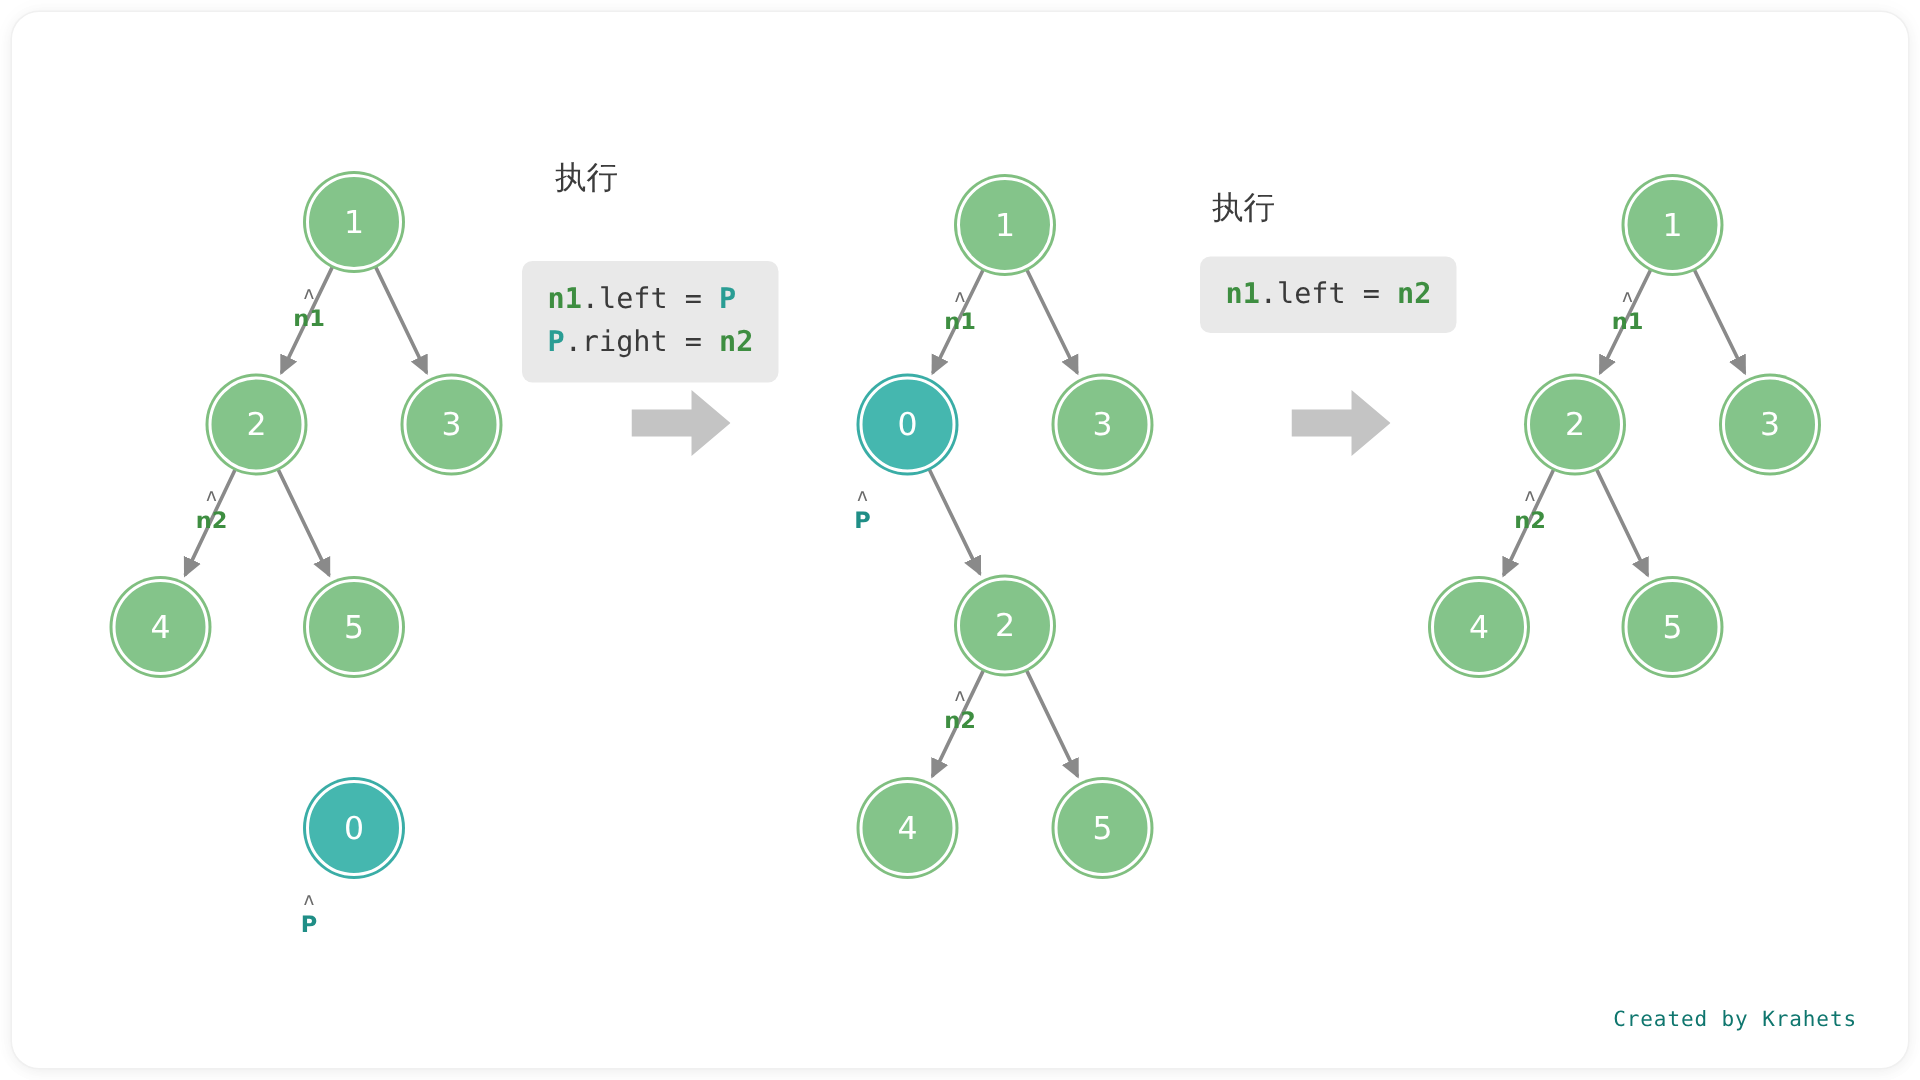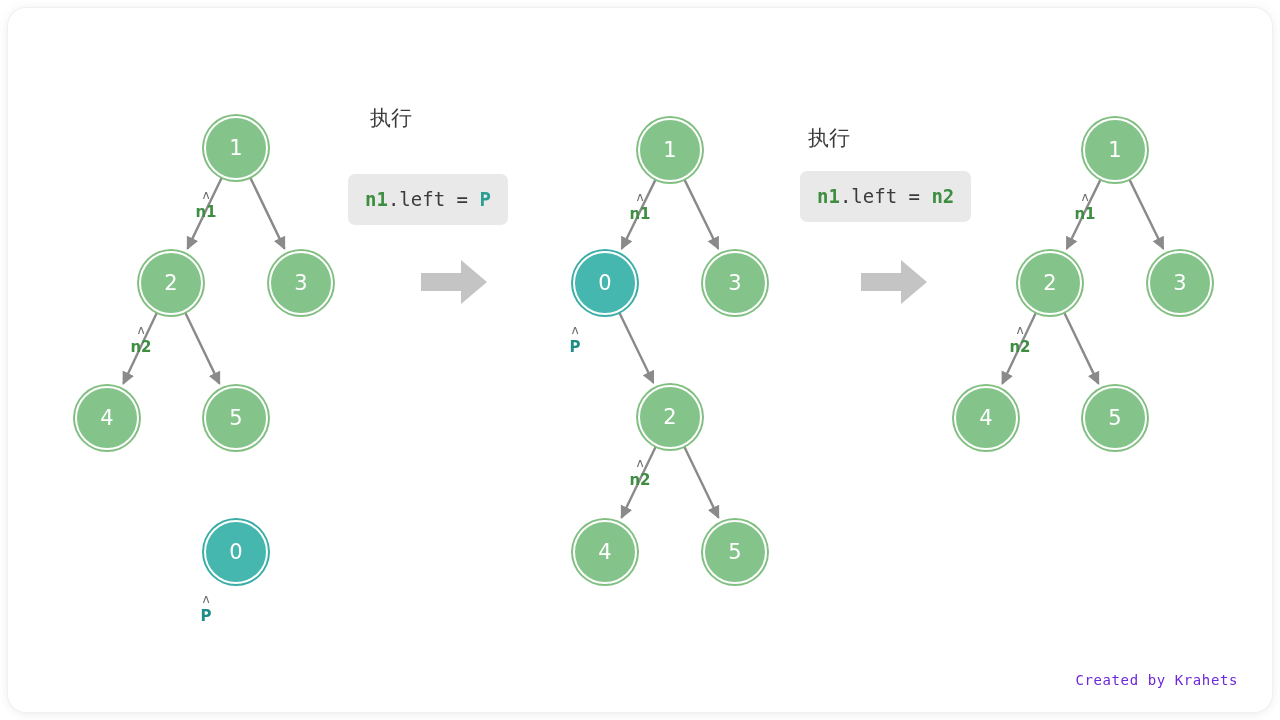--- a/index.html
+++ b/index.html
@@ -121,21 +121,21 @@
   }
   .block-arrow svg { display: block; width: 100%; height: 100%; }
 
   
   .credit {
     position: absolute;
     right: 34px;
     bottom: 24px;
     font-family: "DejaVu Sans Mono", monospace;
     font-size: 14px;
-    color: #6d28d9;
+    color: #0f766e;
     letter-spacing: 0.6px;
     white-space: nowrap;
   }
 </style>
 </head>
 <body>
 
 <div id="canvas">
   <div id="card">
 
@@ -216,21 +216,21 @@
         </div>
         <div class="node green" style="left: 946px; top: 378px;">
           <span>4</span>
         </div>
         <div class="node green" style="left: 1075px; top: 378px;">
           <span>5</span>
         </div>
         <div class="ptr" style="left: 1047px; top: 183px;"><span class="caret">ʌ</span><span class="name green-text">n1</span></div>
         <div class="ptr" style="left: 982px; top: 316px;"><span class="caret">ʌ</span><span class="name green-text">n2</span></div>
         <div class="exec-title" style="left: 362px; top: 100px;">执行</div>
-        <div class="codebox" style="left: 340px; top: 140px; margin-top: 26px;"><div><span class="v-green">n1</span><span>.left = </span><span class="v-teal">P</span></div></div>
+        <div class="codebox" style="left: 340px; top: 140px; margin-top: 26px;"><div><span class="v-green">n1</span><span>.left = </span><span class="v-teal">P</span></div><div><span class="v-teal">P</span><span>.right = </span><span class="v-green">n2</span></div></div>
         <div class="exec-title" style="left: 800px; top: 120px;">执行</div>
         <div class="codebox" style="left: 792px; top: 163px;"><div><span class="v-green">n1</span><span>.left = </span><span class="v-green">n2</span></div></div>
         <div class="block-arrow" style="left: 413px; top: 250px;">
           <svg viewBox="0 0 66 48" xmlns="http://www.w3.org/2000/svg">
             <path d="M0,15 L40,15 L40,2 L66,24 L40,46 L40,33 L0,33 Z" fill="#c4c4c4"></path>
           </svg>
         </div>
         <div class="block-arrow" style="left: 853px; top: 250px;">
           <svg viewBox="0 0 66 48" xmlns="http://www.w3.org/2000/svg">
             <path d="M0,15 L40,15 L40,2 L66,24 L40,46 L40,33 L0,33 Z" fill="#c4c4c4"></path>

